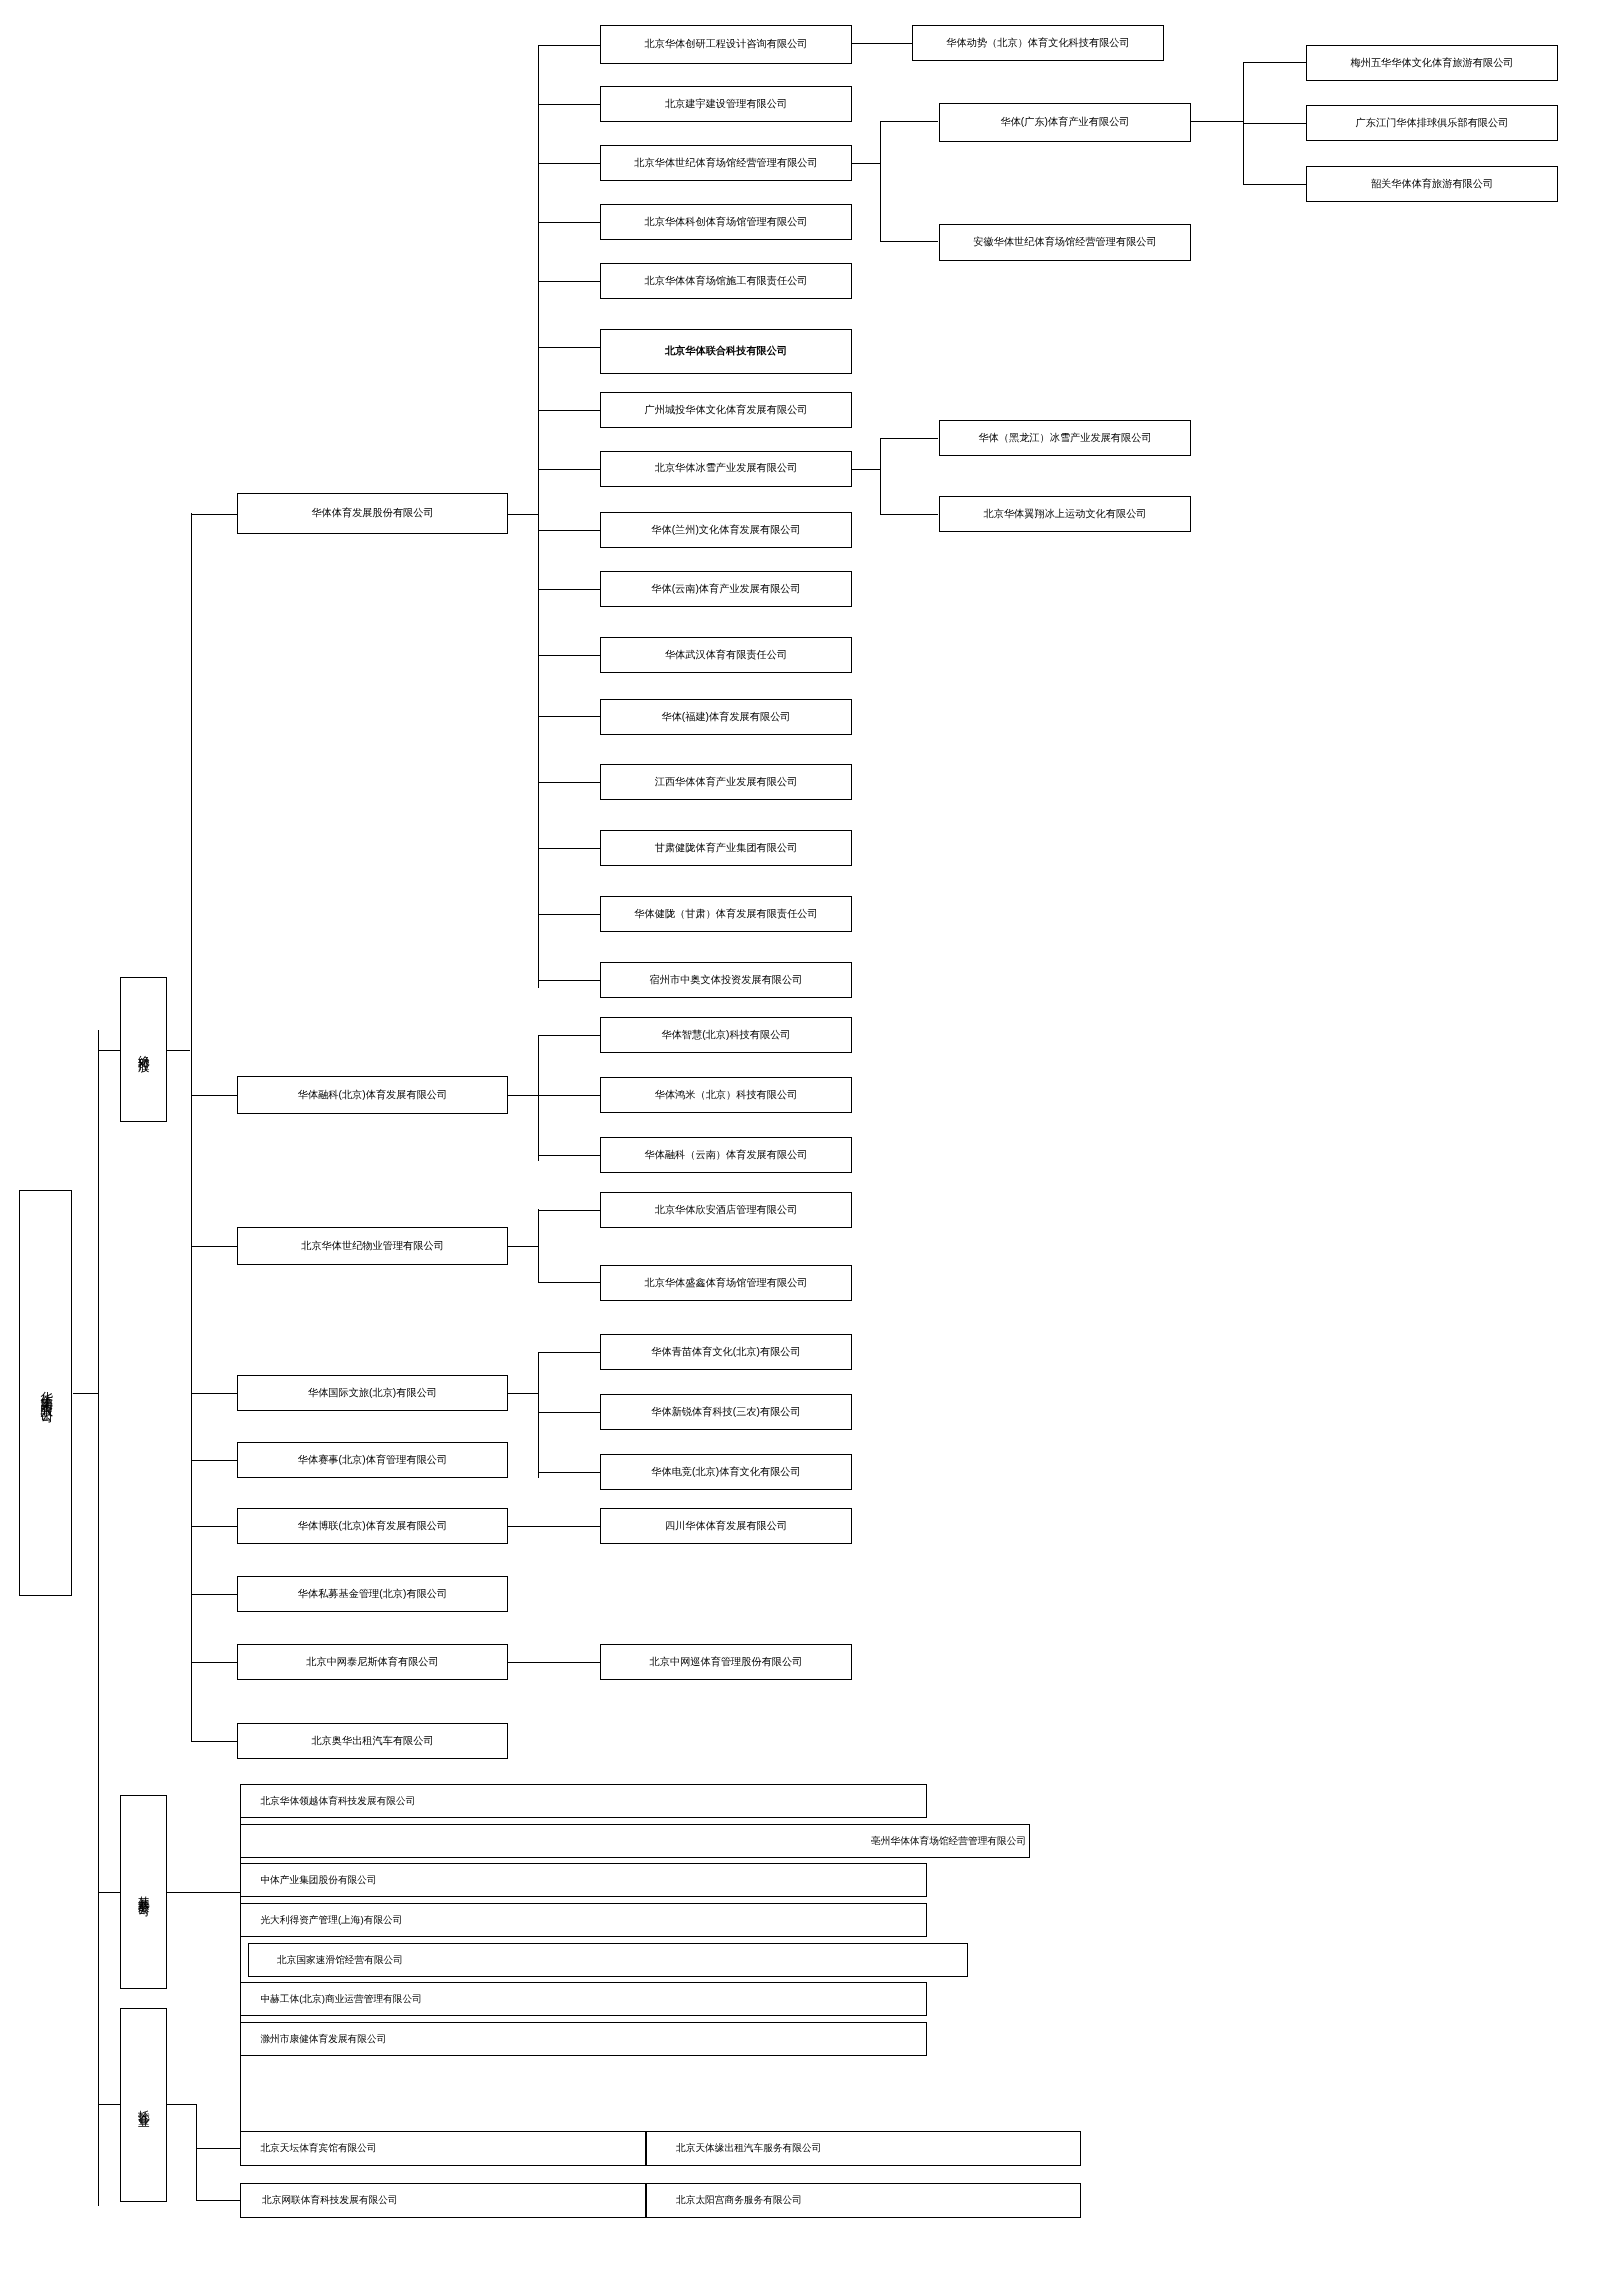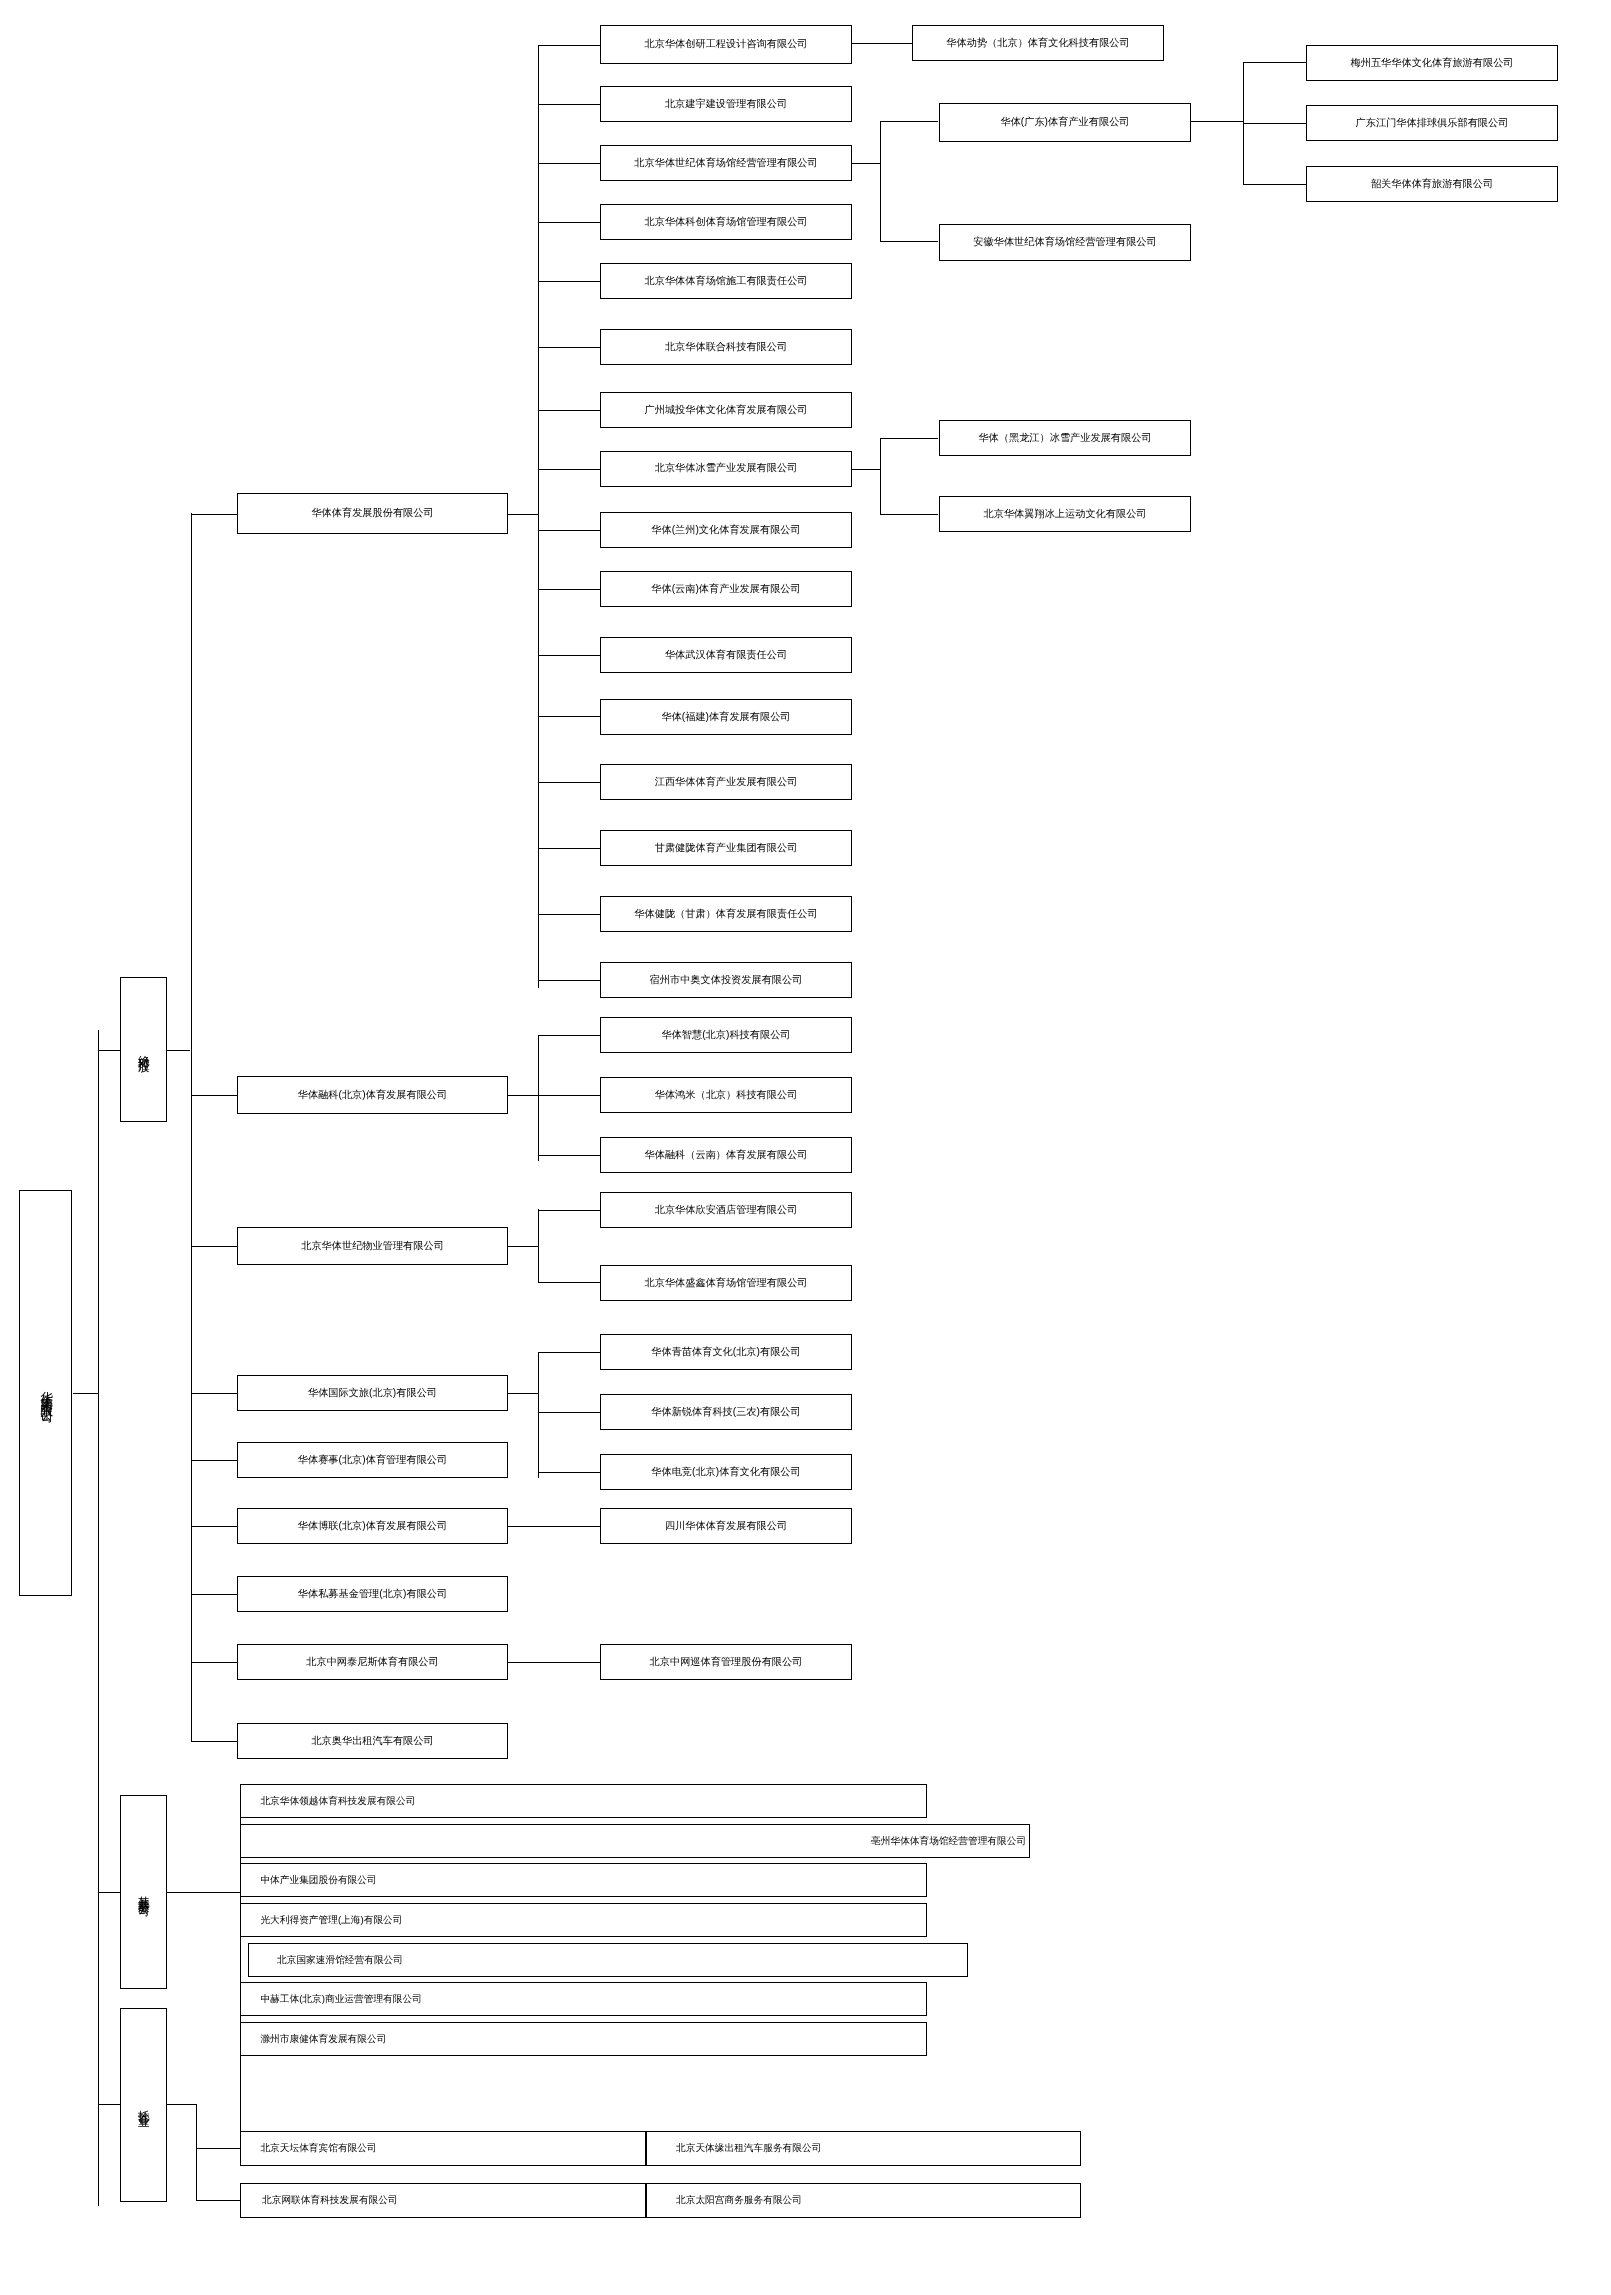--- a/index.html
+++ b/index.html
@@ -113,21 +113,21 @@
   <div class="node" style="left:600px;top:204px;width:252px;height:36px;">
     <span>北京华体科创体育场馆管理有限公司</span>
     </div>
   <div class="ln lnh" style="left:538px;top:222px;width:62px;"></div>
 
   <div class="node" style="left:600px;top:263px;width:252px;height:36px;">
     <span>北京华体体育场馆施工有限责任公司</span>
     </div>
   <div class="ln lnh" style="left:538px;top:281px;width:62px;"></div>
 
-  <div class="node" style="left:600px;top:329px;width:252px;height:36px;">
+  <div class="node" style="left:600px;top:329px;width:252px;height:45px;font-weight:bold;">
     <span>北京华体联合科技有限公司</span>
     </div>
   <div class="ln lnh" style="left:538px;top:347px;width:62px;"></div>
 
   <div class="node" style="left:600px;top:392px;width:252px;height:36px;">
     <span>广州城投华体文化体育发展有限公司</span>
     </div>
   <div class="ln lnh" style="left:538px;top:410px;width:62px;"></div>
 
   <div class="node" style="left:600px;top:451px;width:252px;height:36px;font-family:Liberation Mono, monospace;">

